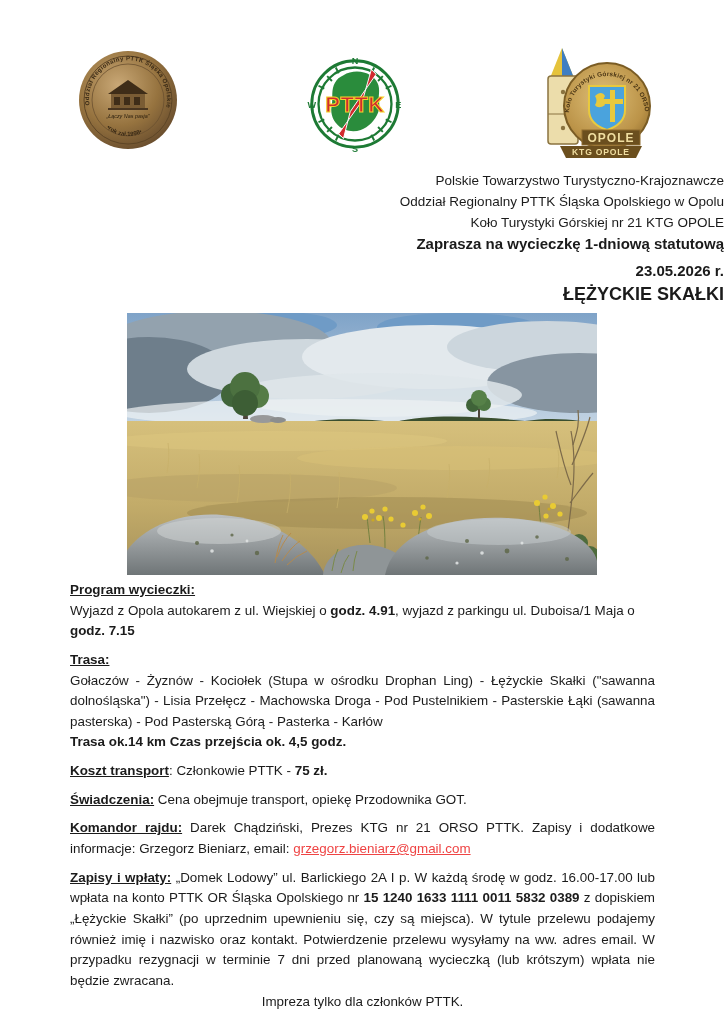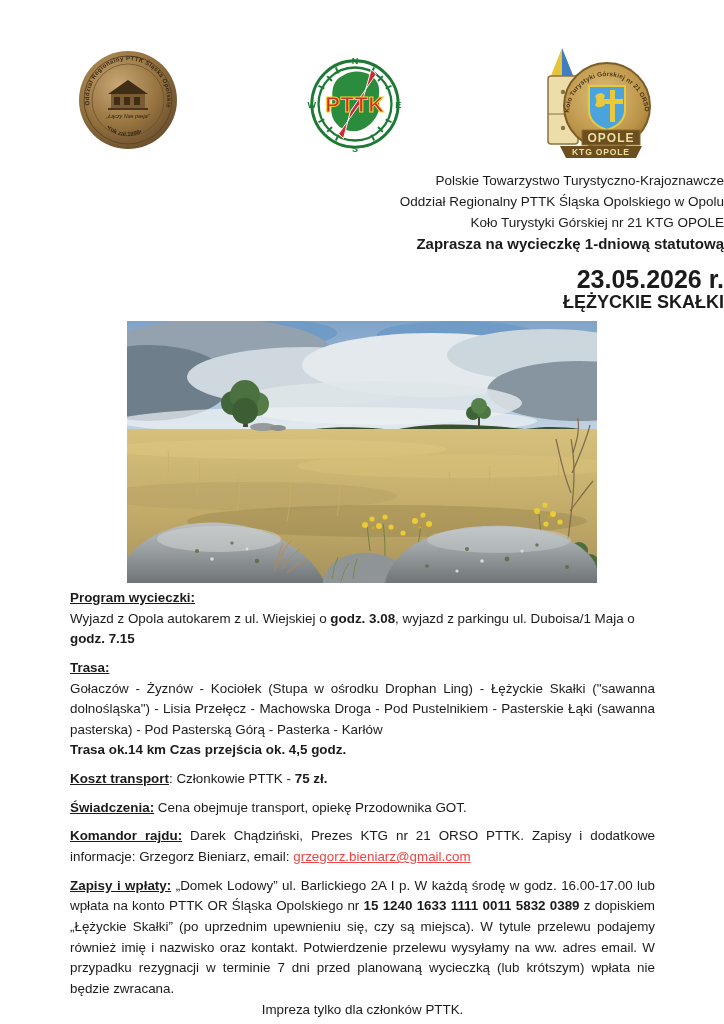--- a/index.html
+++ b/index.html
@@ -8,21 +8,21 @@
   .page { position: relative; width: 724px; height: 1024px; background: #ffffff; overflow: hidden; }
 
   
   .logos { display: flex; justify-content: space-between; align-items: flex-start;
            padding: 48px 70px 0 78px; height: 166px; }
   .logo-box { flex: 0 0 auto; }
 
   
   .hdr { text-align: right; font-size: 13.5px; line-height: 21px; margin-top: 4px; }
   .hdr-invite { font-weight: bold; font-size: 15px; line-height: 22px; padding-left: 38px; }
-  .hdr-date { font-weight: bold; font-size: 25px; line-height: 24px; margin-top: 12px; }
+  .hdr-date { font-weight: bold; font-size: 15px; line-height: 24px; margin-top: 4px; }
   .hdr-title { font-weight: bold; font-size: 18px; line-height: 23px; }
 
   
   .photo-wrap { text-align: center; margin-top: 7px; line-height: 0; }
   .photo-wrap svg { display: inline-block; }
 
   
   .content { margin: 5px 69px 0 70px; font-size: 13.4px; line-height: 1.54; }
   .content p { margin: 0; }
   .mb { margin-bottom: 8px !important; }
@@ -311,21 +311,21 @@
       </g>
     </svg>
   </div>
 
   <div class="content">
 
     <p>
       <span class="hd">Program wycieczki:</span>
     </p>
     <p class="mb">
-      <span>Wyjazd z Opola autokarem z ul. Wiejskiej o </span><span class="b">godz. 3.08</span><span>, wyjazd z parkingu ul. Duboisa/1 Maja o </span><span class="b">godz. 7.15</span>
+      <span>Wyjazd z Opola autokarem z ul. Wiejskiej o </span><span class="b">godz. 4.91</span><span>, wyjazd z parkingu ul. Duboisa/1 Maja o </span><span class="b">godz. 7.15</span>
     </p>
 
     <p>
       <span class="hd">Trasa:</span>
     </p>
     <p class="just">Gołaczów - Żyznów - Kociołek (Stupa w ośrodku Drophan Ling) - Łężyckie Skałki ("sawanna dolnośląska") - Lisia Przełęcz - Machowska Droga - Pod Pustelnikiem - Pasterskie Łąki (sawanna pasterska) - Pod Pasterską Górą - Pasterka - Karłów</p>
     <p class="b mb">Trasa ok.14 km Czas przejścia ok. 4,5 godz.</p>
 
     <p class="mb">
       <span class="hd">Koszt transport</span><span>: Członkowie PTTK - </span><span class="b">75 zł.</span>

